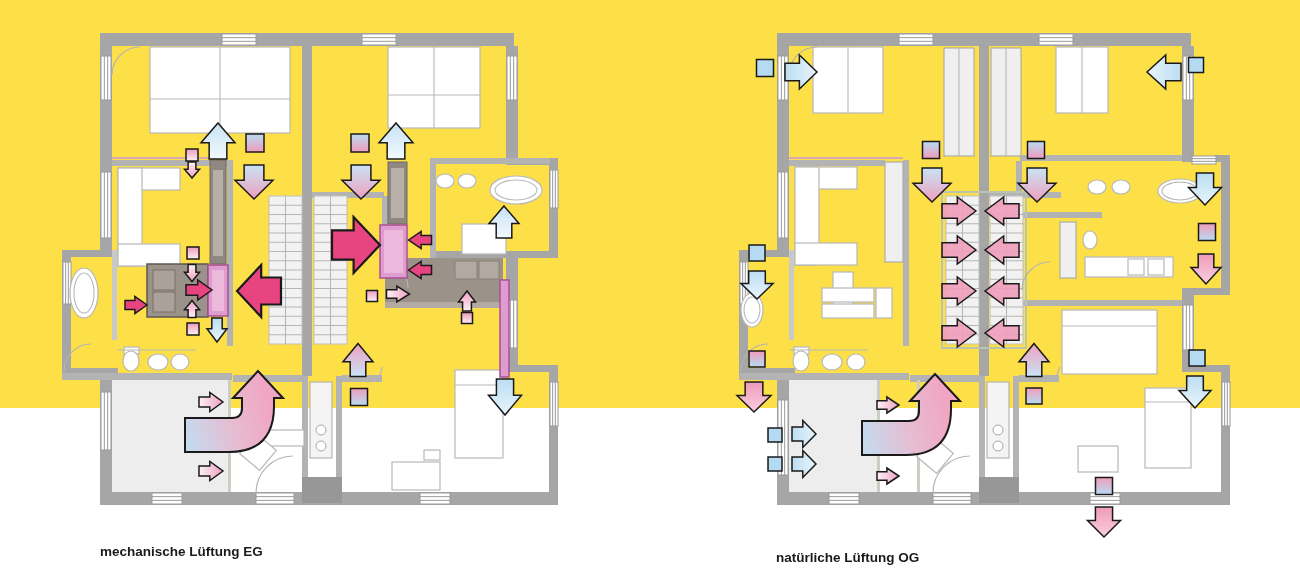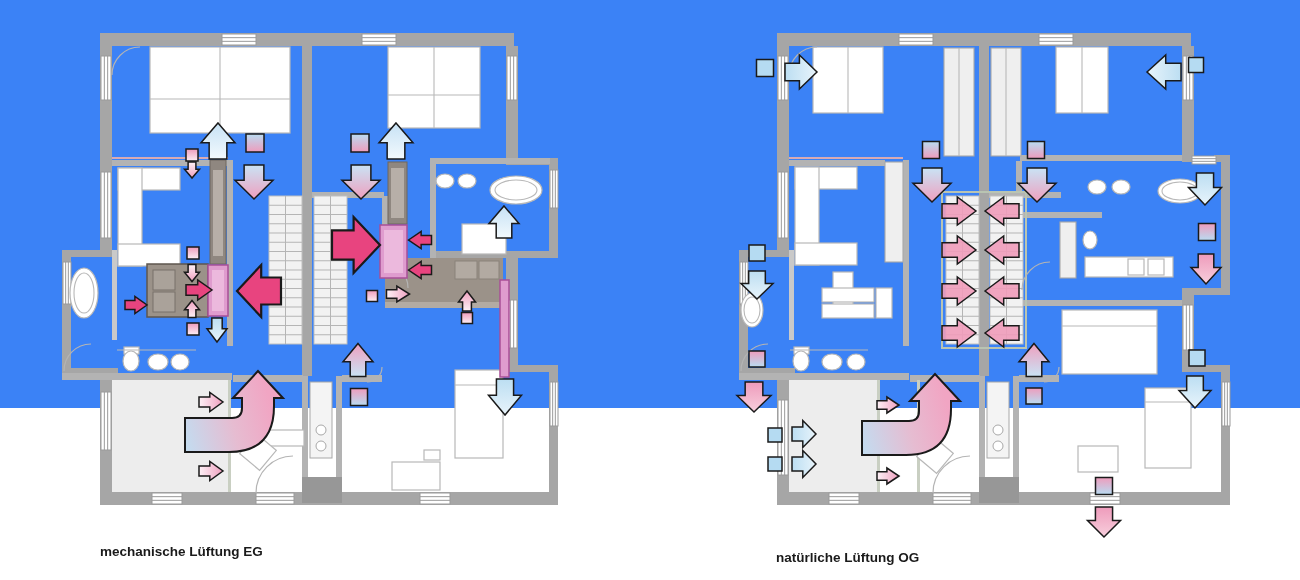--- a/index.html
+++ b/index.html
@@ -1,17 +1,17 @@
 <!DOCTYPE html>
 <html><head>
 <meta charset="utf-8">
 <style>
   html,body{margin:0;padding:0;background:#ffffff;}
   body{width:1300px;height:580px;overflow:hidden;font-family:"Liberation Sans",sans-serif;}
-  .stage{position:relative;width:1300px;height:408px;background:#3b82f6;font-weight:bold;}
+  .stage{position:relative;width:1300px;height:408px;background:#fde047;font-weight:bold;}
   svg{display:block;}
   .w rect{fill:#a6a6a6;}
   .wi rect{fill:#b3b3b3;}
   .furn{fill:#ffffff;stroke:#b8b8b8;stroke-width:1.2;}
   .furn2{fill:#efefef;stroke:#a8a8a8;stroke-width:1.1;}
   .fl{stroke:#b8b8b8;stroke-width:1.1;fill:none;}
   .arc{stroke:#b4b4b4;stroke-width:1.2;fill:none;}
   .lintel{stroke:#d8aab4;stroke-width:2;fill:none;}
   .lbl{font-family:"Liberation Sans",sans-serif;font-size:13.5px;fill:#1a1a1a;}
 </style>

